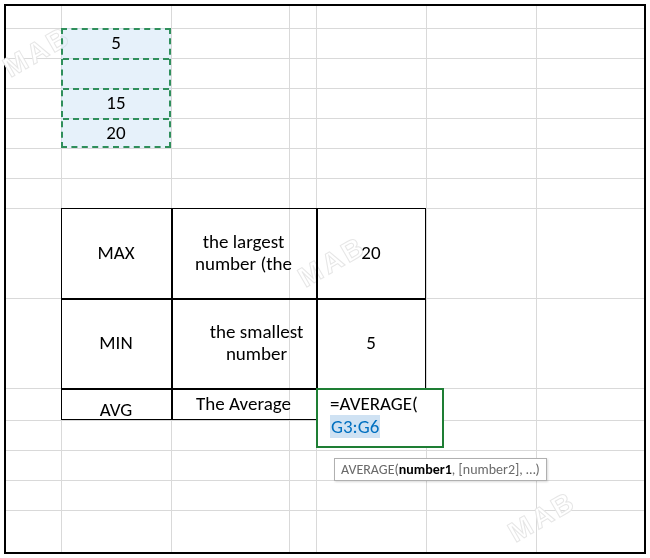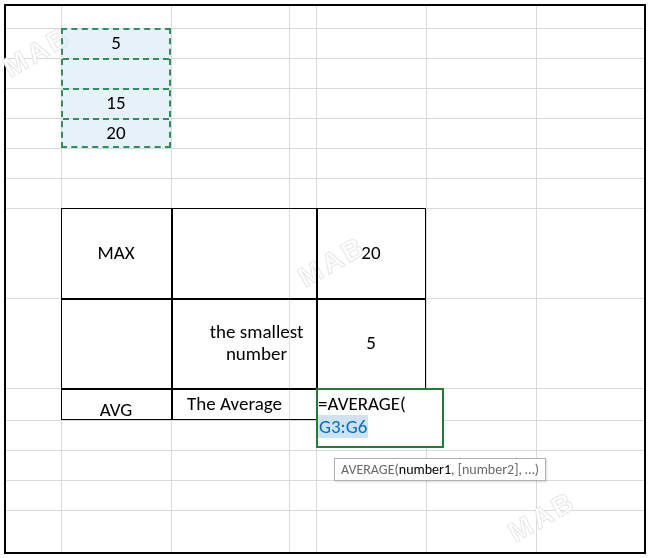--- a/index.html
+++ b/index.html
@@ -66,21 +66,21 @@
     
     .edit-cell {
       position: absolute;
       border: 2px solid #1e7e34;
       background: #fff;
       font-size: 19px;
       color: #000;
       display: flex;
       align-items: flex-start;
       justify-content: flex-start;
-      padding: 2px 0;
+      padding: 2px 12px;
       flex-direction: column;
       overflow: visible;
     }
     .edit-cell .formula-line {
       white-space: nowrap;
     }
     .range-ref {
       color: #0070c0;
       background: #cfe2f3;
       padding: 0 1px;
@@ -89,21 +89,21 @@
     .tooltip {
       position: absolute;
       background: #fff;
       border: 1px solid #b0b0b0;
       box-shadow: 1px 1px 2px rgba(0,0,0,0.15);
       font-size: 14px;
       color: #6a6a6a;
       padding: 2px 6px;
       white-space: nowrap;
     }
-    .tooltip b { color: #000; font-weight: normal; }
+    .tooltip b { color: #000; font-weight: bold; }
     
     .wm {
       position: absolute;
       font-family: Arial, sans-serif;
       font-weight: bold;
       font-size: 28px;
       color: #fff;
       -webkit-text-stroke: 1px #e6e6e6;
       transform: rotate(-30deg);
       letter-spacing: 3px;
@@ -151,27 +151,29 @@
   <div class="cell" style="left:55px; top:82px; width:110px; height:30px">15</div>
   <div class="cell" style="left:55px; top:112px; width:110px; height:30px">20</div>
 
   <div class="tborder" style="left:55px; top:202px; width:365px; height:212px"></div>
   <div class="hline" style="left:55px; top:292px; width:365px"></div>
   <div class="hline" style="left:55px; top:382px; width:365px"></div>
   <div class="vline" style="left:165px; top:202px; height:212px"></div>
   <div class="vline" style="left:310px; top:202px; height:212px"></div>
 
   <div class="cell" style="left:55px; top:202px; width:110px; height:90px">MAX</div>
+  <div class="cell" style="left:165px; top:202px; width:145px; height:90px">the largest number (the</div>
   <div class="cell" style="left:310px; top:202px; width:110px; height:90px">20</div>
 
+  <div class="cell" style="left:55px; top:292px; width:110px; height:90px">MIN</div>
   <div class="cell" style="left:178px; top:292px; width:145px; height:90px">the smallest number</div>
   <div class="cell" style="left:310px; top:292px; width:110px; height:90px">5</div>
 
   <div class="cell" style="left:55px; top:382px; width:110px; height:44px">AVG</div>
-  <div class="cell" style="left:156px; top:382px; width:145px; height:32px; justify-content:center">The Average</div>
+  <div class="cell" style="left:165px; top:382px; width:145px; height:32px; justify-content:center">The Average</div>
 
   <div class="edit-cell" style="left:310px; top:382px; width:128px; height:60px">
     <span class="formula-line">=AVERAGE(</span>
     <span class="formula-line"><span class="range-ref">G3:G6</span></span>
   </div>
 
   <div class="tooltip" style="left:328px; top:452px">
     <span>AVERAGE(</span><b>number1</b><span>, [number2], …)</span>
   </div>
 

